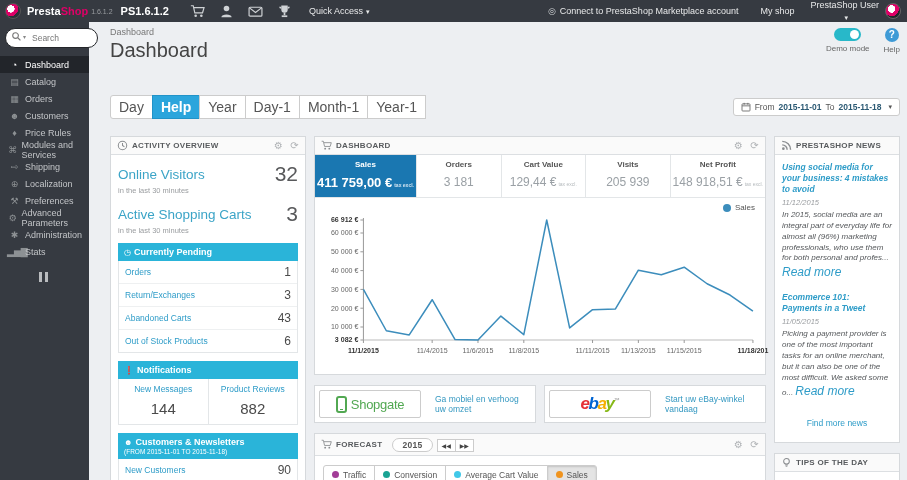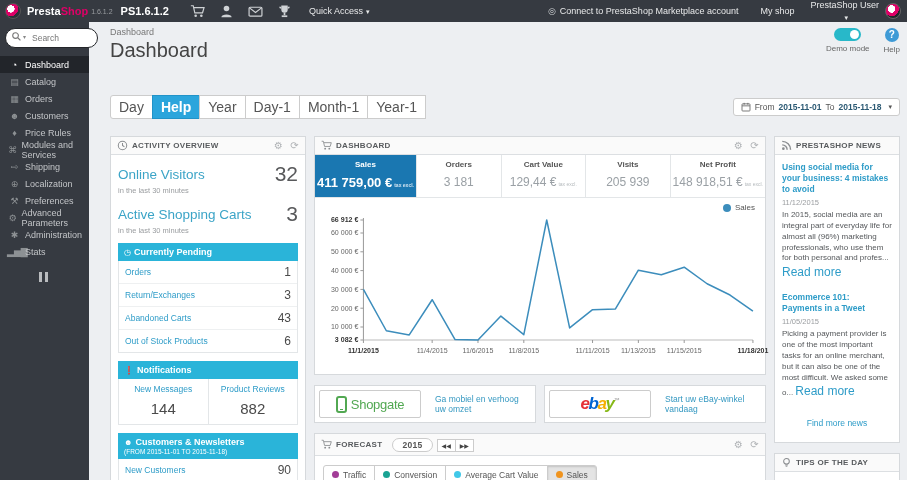--- a/index.html
+++ b/index.html
@@ -132,21 +132,21 @@
   .fc-body { padding:8px; }
   .toggle-group { display:inline-flex; }
   .tg-btn { display:flex; align-items:center; gap:4px; background:#fff; border:1px solid #ccc;
     padding:4px 8px; font-size:8.5px; color:#555; cursor:pointer; margin-left:-1px; font-family:inherit; }
   .tg-btn:first-child { border-radius:3px 0 0 3px; margin-left:0; }
   .tg-btn:last-child { border-radius:0 3px 3px 0; }
   .tg-btn.active { background:#e4e4e4; box-shadow:inset 0 1px 2px rgba(0,0,0,.15); }
   .tg-btn i { width:7px; height:7px; border-radius:50%; display:block; }
   
   .news-body { padding:7px 7px 4px 7px; }
-  .news-item { margin-bottom:12px; }
+  .news-item { margin-bottom:12px;font-style:italic; }
   .news-title { color:#2e9cc8; font-size:8.5px; font-weight:bold; line-height:1.3; cursor:pointer; }
   .news-date { color:#9a9da0; font-size:7.5px; margin:3px 0; }
   .news-text { color:#55585b; font-size:8px; line-height:1.35; }
   .read-more { color:#2e9cc8; font-size:12px; cursor:pointer; }
   .more-news { text-align:center; color:#2e9cc8; font-size:8.5px; padding:6px 0 10px 0; cursor:pointer; }
   
   .tips-body { padding:8px 7px; }
   .ingenico { float:right; width:68px; text-align:right; margin:0 0 3px 4px; }
   .ing-name { border-top:3px solid #3b4149; color:#3b4149; font-size:15px; font-weight:bold;
     letter-spacing:-0.5px; line-height:1.15; text-align:left; }

